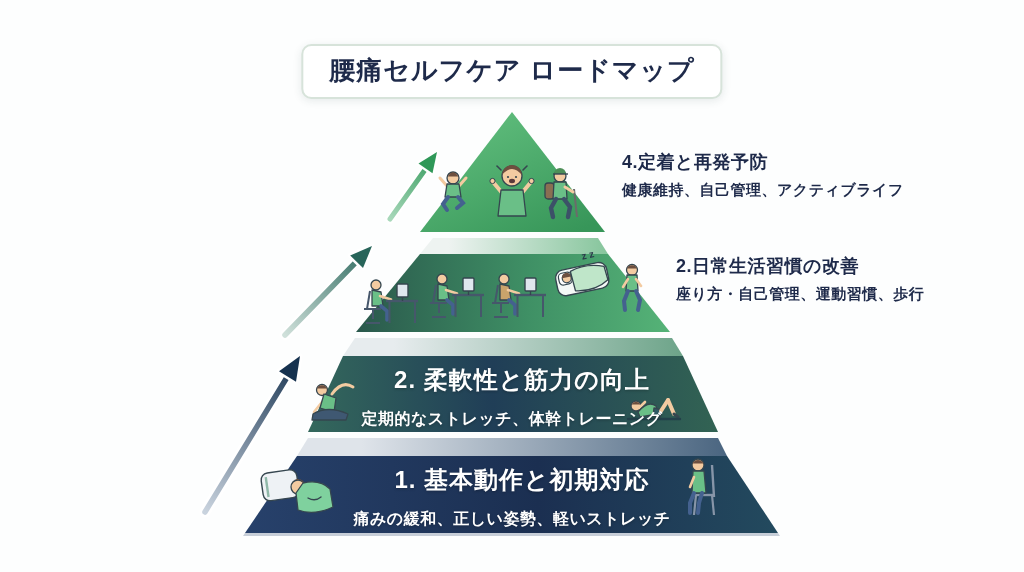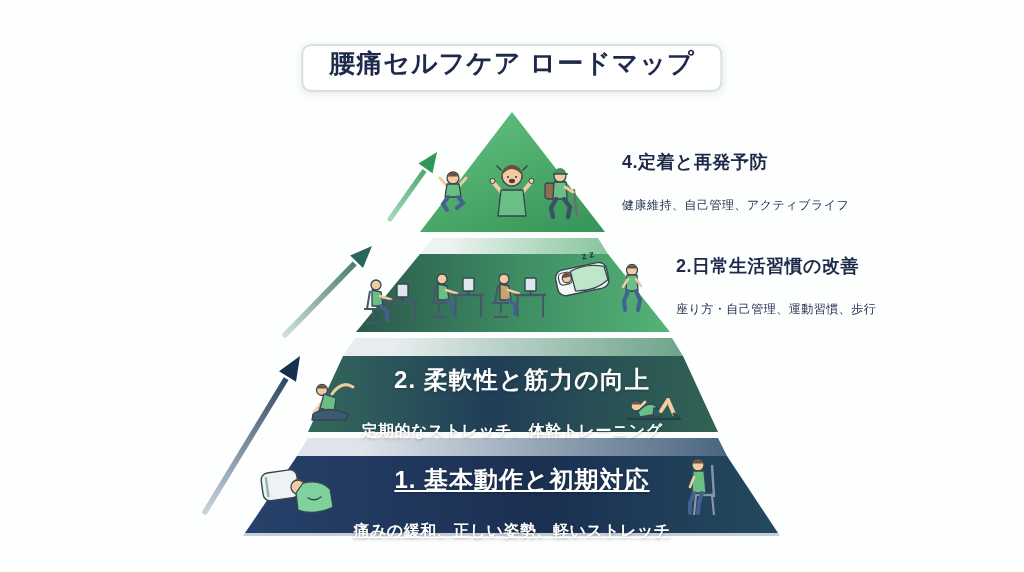--- a/index.html
+++ b/index.html
@@ -7,35 +7,35 @@
     width:1024px;height:572px;overflow:hidden;
     background:#fdfefe;
     font-family:"Liberation Sans","DejaVu Sans",sans-serif;
   }
   .stage{position:relative;width:1024px;height:572px;}
   .stage svg{position:absolute;left:0;top:0;}
 
   .title-badge{
     position:absolute;left:50%;top:44px;transform:translateX(-50%);
     background:#ffffff;border:2px solid #d7e3da;border-radius:10px;
-    padding:0 26px 9px 26px;
+    padding:7px 26px 9px 26px;
     box-shadow:0 2px 8px rgba(30,60,60,.10);
     white-space:nowrap;
   }
   .title-badge .t{
     font-size:26px;font-weight:bold;color:#1e2a4a;letter-spacing:1px;
   }
 
   .level-label{position:absolute;color:#1e2a4a;white-space:nowrap;}
   .level-label .h{font-size:18px;font-weight:bold;letter-spacing:.5px;}
-  .level-label .s{font-size:12px;font-weight:400;margin-top:23px;letter-spacing:.5px;}
+  .level-label .s{font-size:15px;font-weight:700;margin-top:7px;letter-spacing:.5px;}
 
   .inside-label{position:absolute;left:0;width:100%;text-align:center;color:#ffffff;white-space:nowrap;}
   .inside-label .h{font-size:24px;font-weight:bold;letter-spacing:1px;text-shadow:0 1px 3px rgba(0,0,0,.28);padding-left:20px;}
-  .inside-label .s{font-size:16px;font-weight:bold;margin-top:25px;letter-spacing:.5px;text-shadow:0 1px 3px rgba(0,0,0,.28);}
+  .inside-label .s{font-size:16px;font-weight:bold;margin-top:13px;letter-spacing:.5px;text-shadow:0 1px 3px rgba(0,0,0,.28);}
 </style>
 </head>
 <body>
 
 <div class="stage">
 
   <svg width="1024" height="572" viewBox="0 0 1024 572">
     <defs>
       <linearGradient id="gT4" x1="0.15" y1="0" x2="0.85" y2="1">
         <stop offset="0" stop-color="#63c07f"></stop>
@@ -242,18 +242,18 @@
   </div>
   <div class="level-label" style="left:676px;top:254px;">
     <div class="h">2.日常生活習慣の改善</div>
     <div class="s">座り方・自己管理、運動習慣、歩行</div>
   </div>
 
   <div class="inside-label" style="top:364px;">
     <div class="h">2. 柔軟性と筋力の向上</div>
     <div class="s">定期的なストレッチ、体幹トレーニング</div>
   </div>
-  <div class="inside-label" style="top:464px;text-decoration:underline;">
+  <div class="inside-label" style="top:464px;">
     <div class="h">1. 基本動作と初期対応</div>
     <div class="s">痛みの緩和、正しい姿勢、軽いストレッチ</div>
   </div>
 
 </div>
 
 </body></html>

